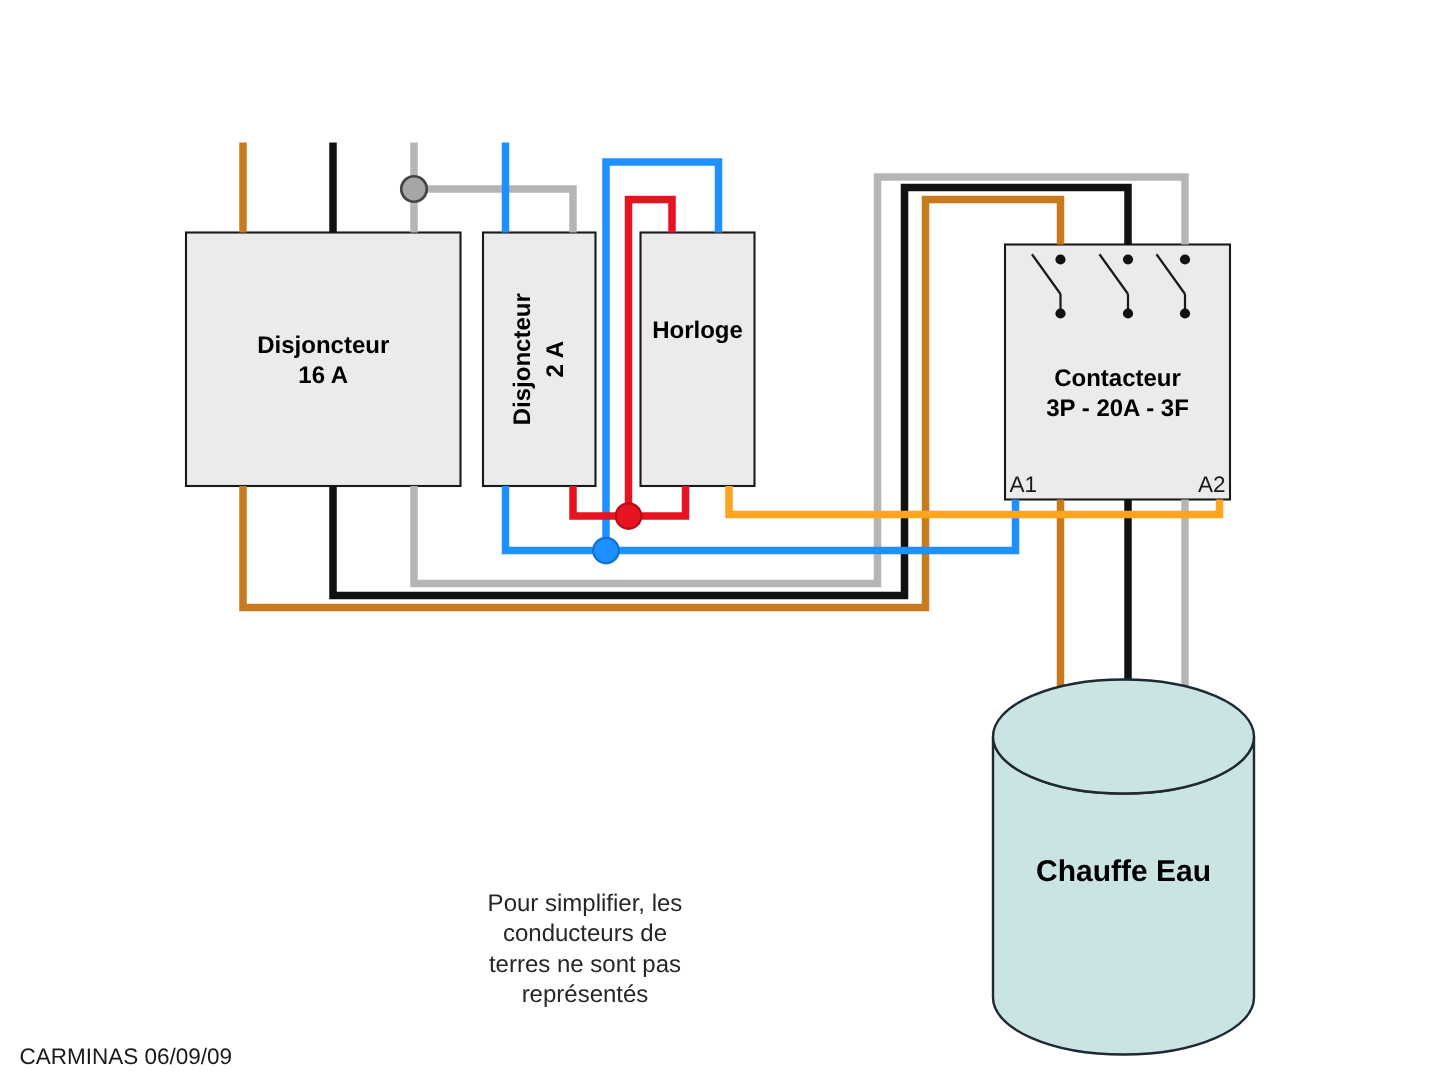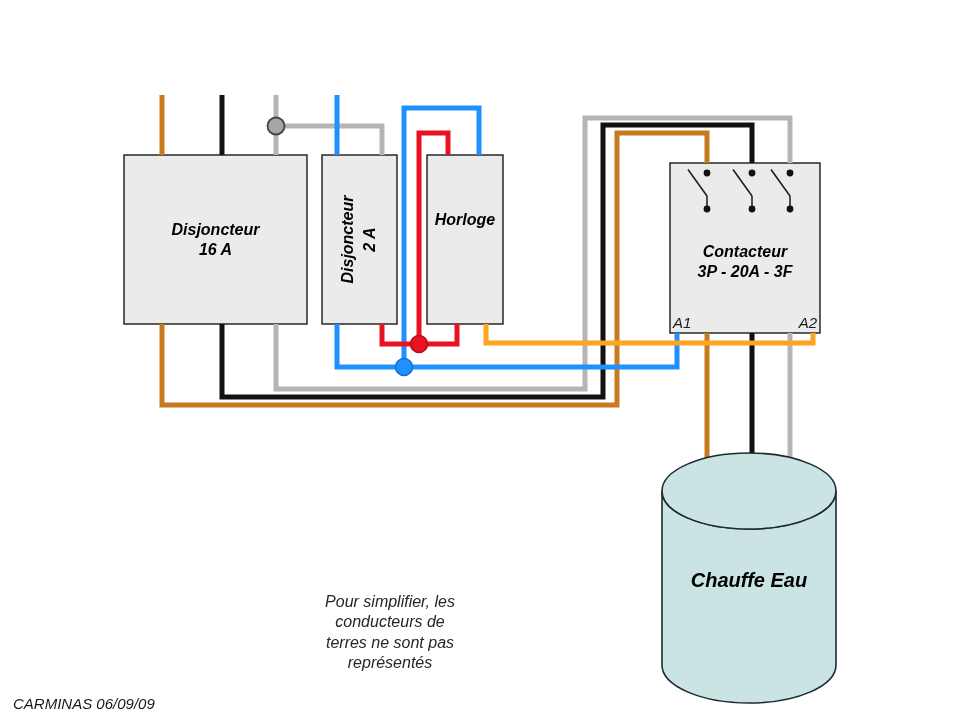--- a/index.html
+++ b/index.html
@@ -1,17 +1,17 @@
 <!DOCTYPE html>
 <html><head>
 <meta charset="utf-8">
 <style>
   html,body{margin:0;padding:0;background:#fff;}
   #stage{position:relative;width:960px;height:720px;background:#ffffff;overflow:hidden;
-         font-family:"Liberation Sans", sans-serif;font-style:italic;}
+         font-family:"Liberation Sans", sans-serif;}
   svg{display:block;}
   .box{fill:#ebebeb;stroke:#1a1a1a;stroke-width:1.4;}
   .wire{fill:none;stroke-linecap:butt;stroke-linejoin:miter;}
   .w-gray{stroke:#b5b5b5;stroke-width:5;}
   .w-black{stroke:#111111;stroke-width:5;}
   .w-dorange{stroke:#c87a1f;stroke-width:5;}
   .w-lorange{stroke:#ffa41e;stroke-width:5;}
   .w-blue{stroke:#1e90ff;stroke-width:5;}
   .w-red{stroke:#e81320;stroke-width:5;}
   .lbl{fill:#000000;font-weight:bold;font-size:16px;font-family:"Liberation Sans",sans-serif;}

